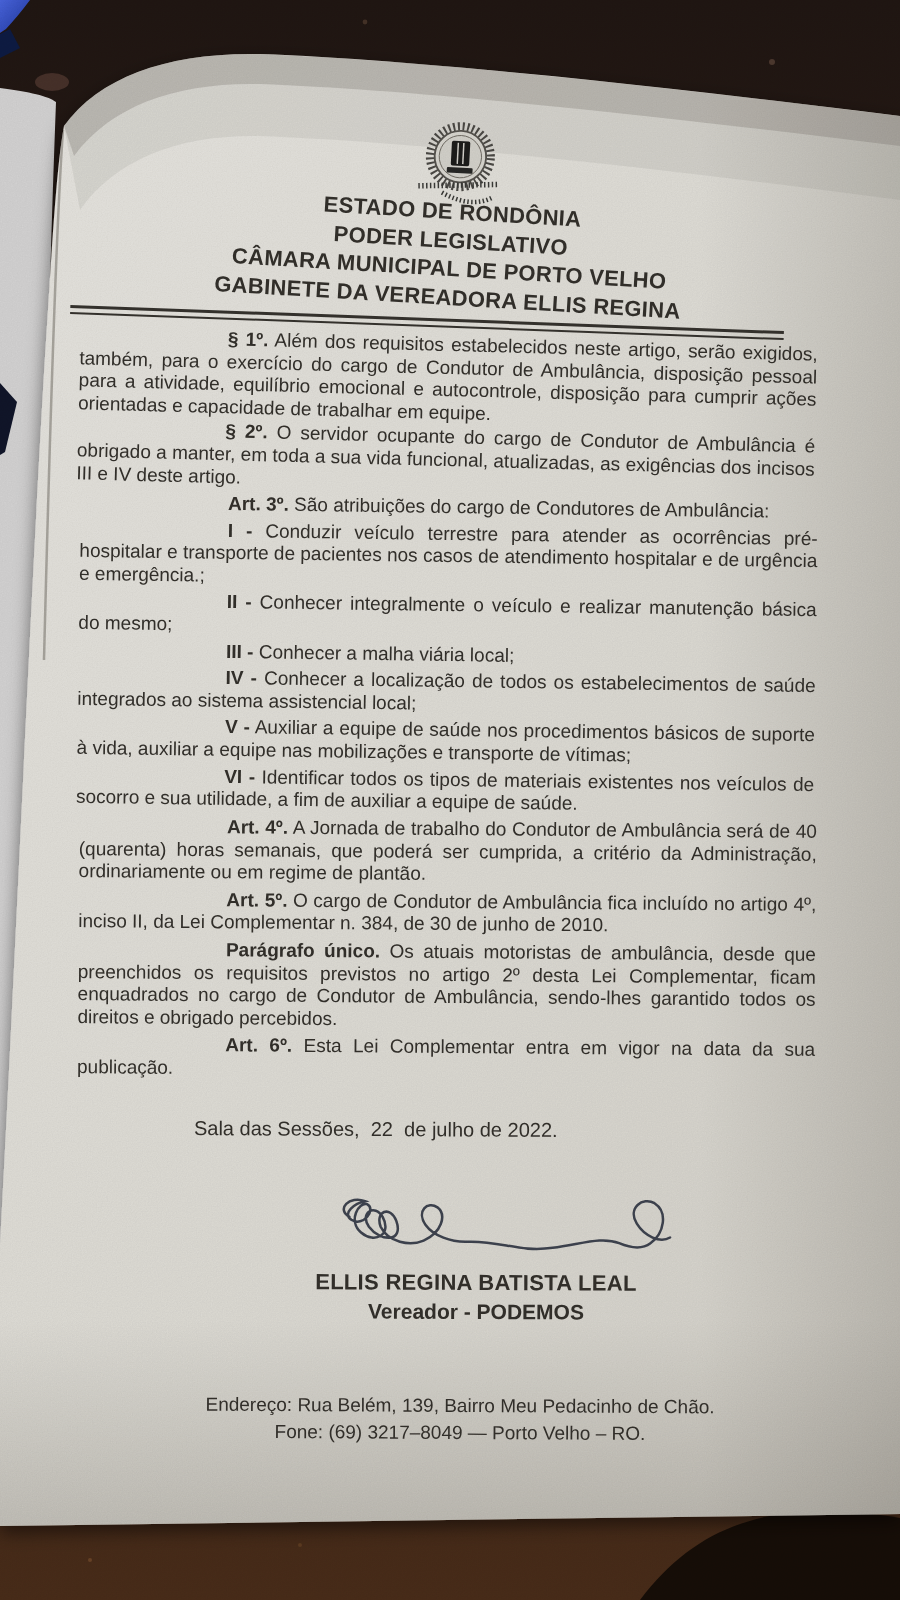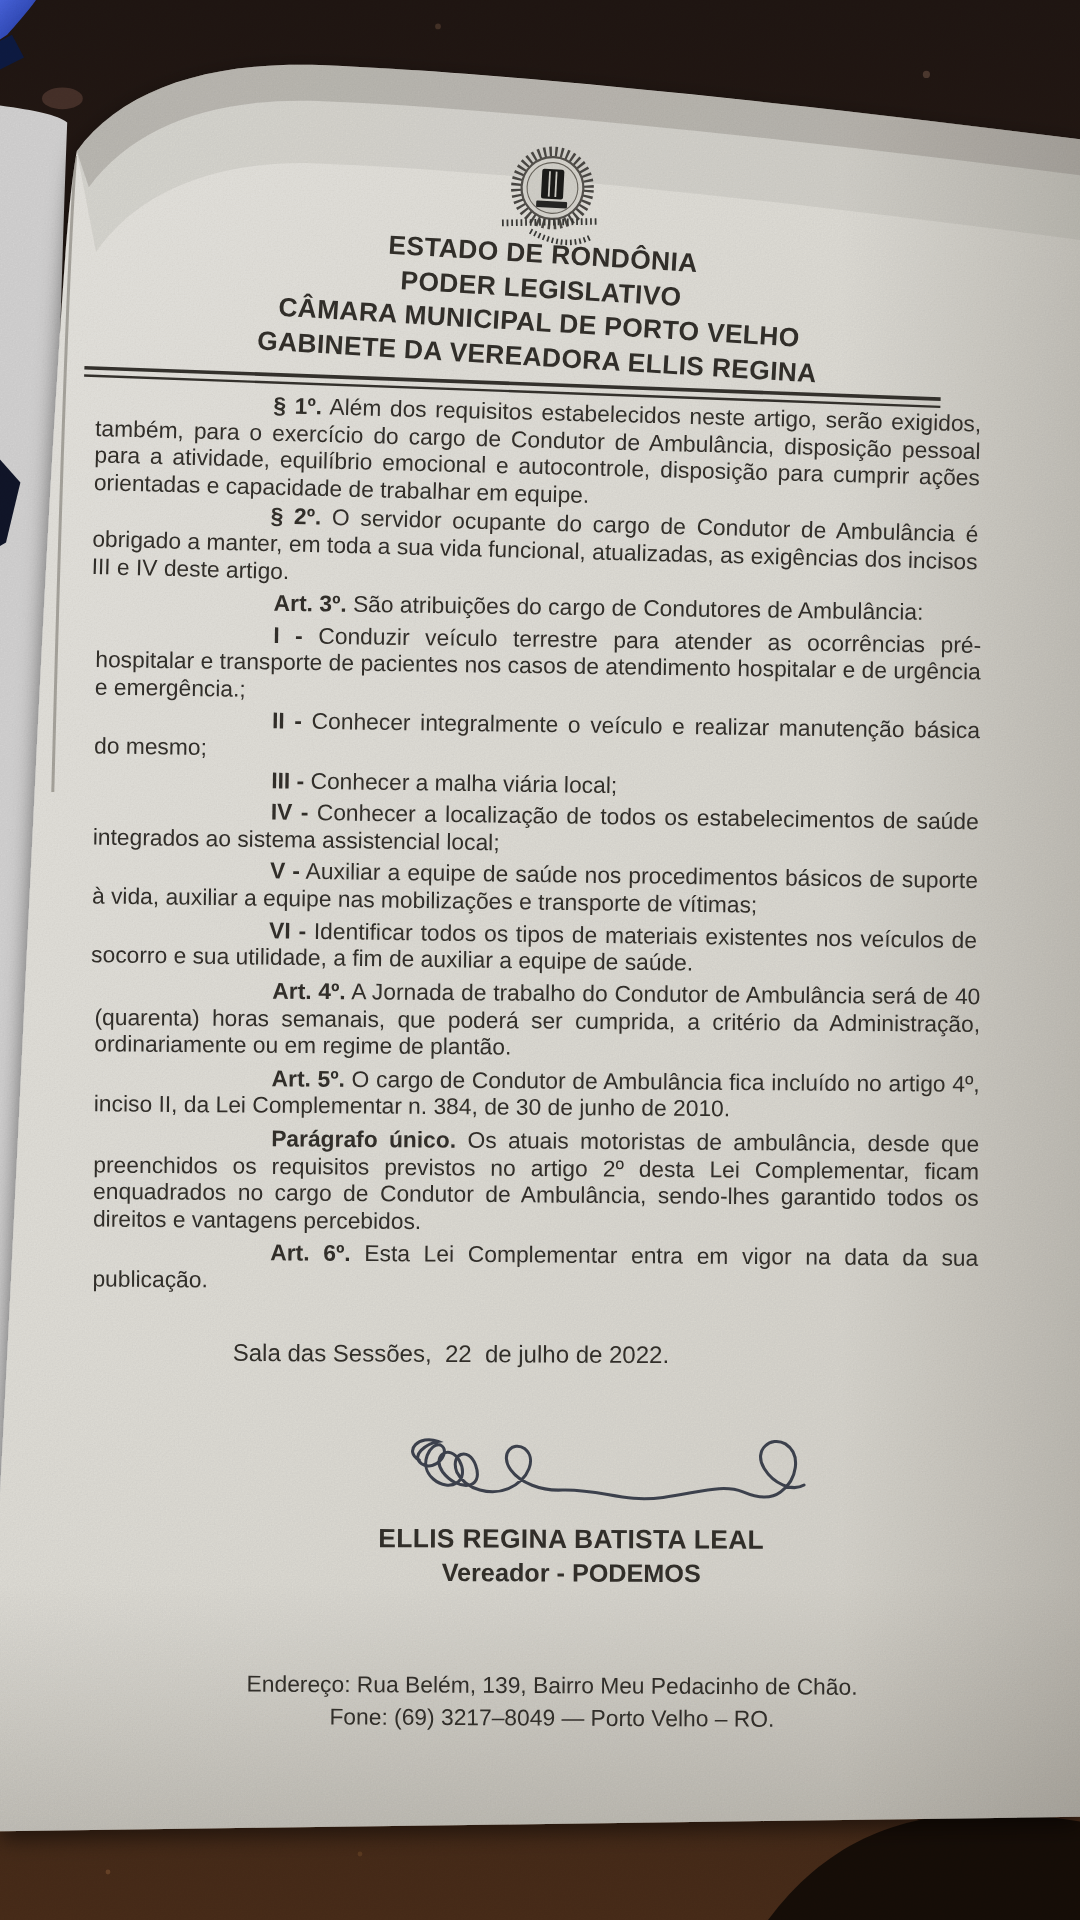--- a/index.html
+++ b/index.html
@@ -154,21 +154,21 @@
 
   <p class="para"><span class="lead">V -</span><span> Auxiliar a equipe de saúde nos procedimentos básicos de suporte à vida, auxiliar a equipe nas mobilizações e transporte de vítimas;</span></p>
 
   <p class="para"><span class="lead">VI -</span><span> Identificar todos os tipos de materiais existentes nos veículos de socorro e sua utilidade, a fim de auxiliar a equipe de saúde.</span></p>
 </div>
       <div class="grpC" id="grpC">
   <p class="para"><span class="lead">Art. 4º.</span><span> A Jornada de trabalho do Condutor de Ambulância será de 40 (quarenta) horas semanais, que poderá ser cumprida, a critério da Administração, ordinariamente ou em regime de plantão.</span></p>
 
   <p class="para"><span class="lead">Art. 5º.</span><span> O cargo de Condutor de Ambulância fica incluído no artigo 4º, inciso II, da Lei Complementar n. 384, de 30 de junho de 2010.</span></p>
 
-  <p class="para"><span class="lead">Parágrafo único.</span><span> Os atuais motoristas de ambulância, desde que preenchidos os requisitos previstos no artigo 2º desta Lei Complementar, ficam enquadrados no cargo de Condutor de Ambulância, sendo-lhes garantido todos os direitos e vantagens percebidos.</span></p>
+  <p class="para"><span class="lead">Parágrafo único.</span><span> Os atuais motoristas de ambulância, desde que preenchidos os requisitos previstos no artigo 2º desta Lei Complementar, ficam enquadrados no cargo de Condutor de Ambulância, sendo-lhes garantido todos os direitos e obrigado percebidos.</span></p>
 
   <p class="para"><span class="lead">Art. 6º.</span><span> Esta Lei Complementar entra em vigor na data da sua publicação.</span></p>
 </div>
     </div>
 
     <div class="dateline">Sala das Sessões,  22  de julho de 2022.</div>
 
     <svg class="sig" width="352" height="92" viewBox="0 0 360 90">
       <path d="M 30,30 C 16,22 30,8 46,14 C 36,16 22,26 32,33 C 44,41 58,22 48,17
                C 40,14 28,34 42,46 C 56,58 74,48 64,30 C 56,16 40,26 50,40

